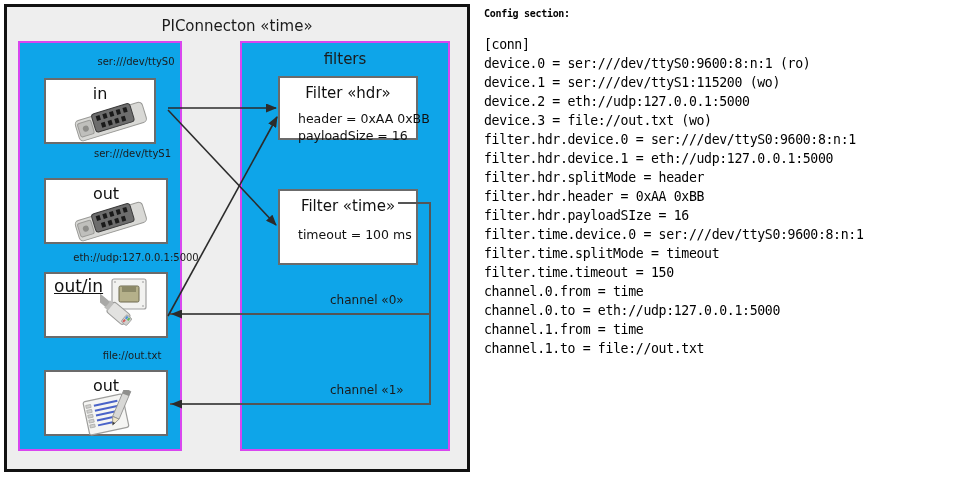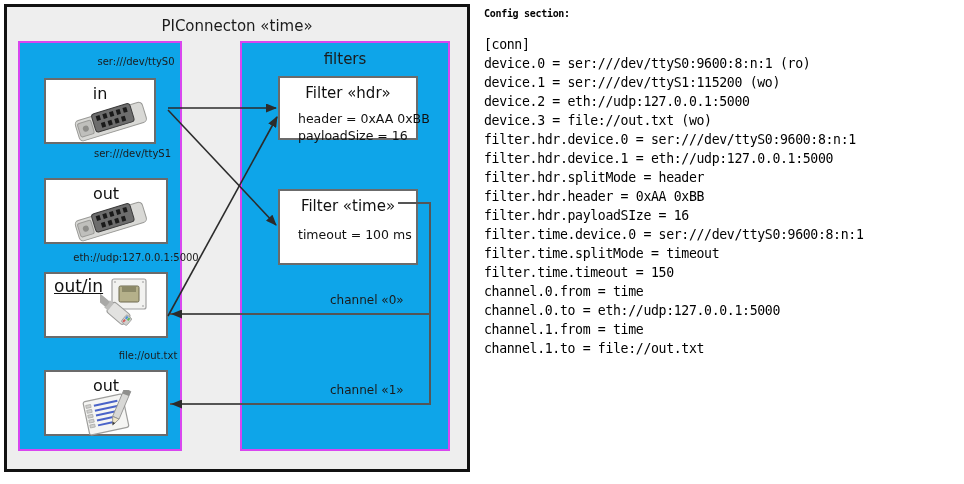--- a/index.html
+++ b/index.html
@@ -166,21 +166,21 @@
         <rect x="25" y="36" width="2" height="3" fill="#4a8fd4"></rect>
         <rect x="27.5" y="36" width="2" height="3" fill="#5fba5a"></rect>
         <rect x="25" y="40" width="2" height="3" fill="#d45a5a"></rect>
       </g>
       <g transform="rotate(40 22 40)">
         <path d="M-14 38 q-9 6 -13 14" stroke="#a0a0a0" stroke-width="6" fill="none" stroke-linecap="round"></path>
       </g>
     </svg>
   </div>
 
-  <div class="dev-label" style="left:30px;top:350px;width:164px;">file://out.txt</div>
+  <div class="dev-label" style="left:14px;top:350px;width:164px;">file://out.txt</div>
   <div class="dev-box" style="left:44px;top:370px;width:124px;height:66px;">
     <div class="dev-word">out</div>
     <svg class="icon" style="left:34px;top:18px;" width="66" height="48" viewBox="0 0 66 48">
       <g transform="rotate(-12 33 24)">
         <rect x="6" y="6" width="40" height="34" rx="2" fill="#f5f5f3" stroke="#9e9e9c" stroke-width="1.2"></rect>
         <g fill="#4a63c8">
           <rect x="16" y="11" width="24" height="2"></rect>
             <rect x="16" y="16" width="24" height="2"></rect>
           <rect x="16" y="21" width="24" height="2"></rect>
             <rect x="16" y="26" width="20" height="2"></rect>

